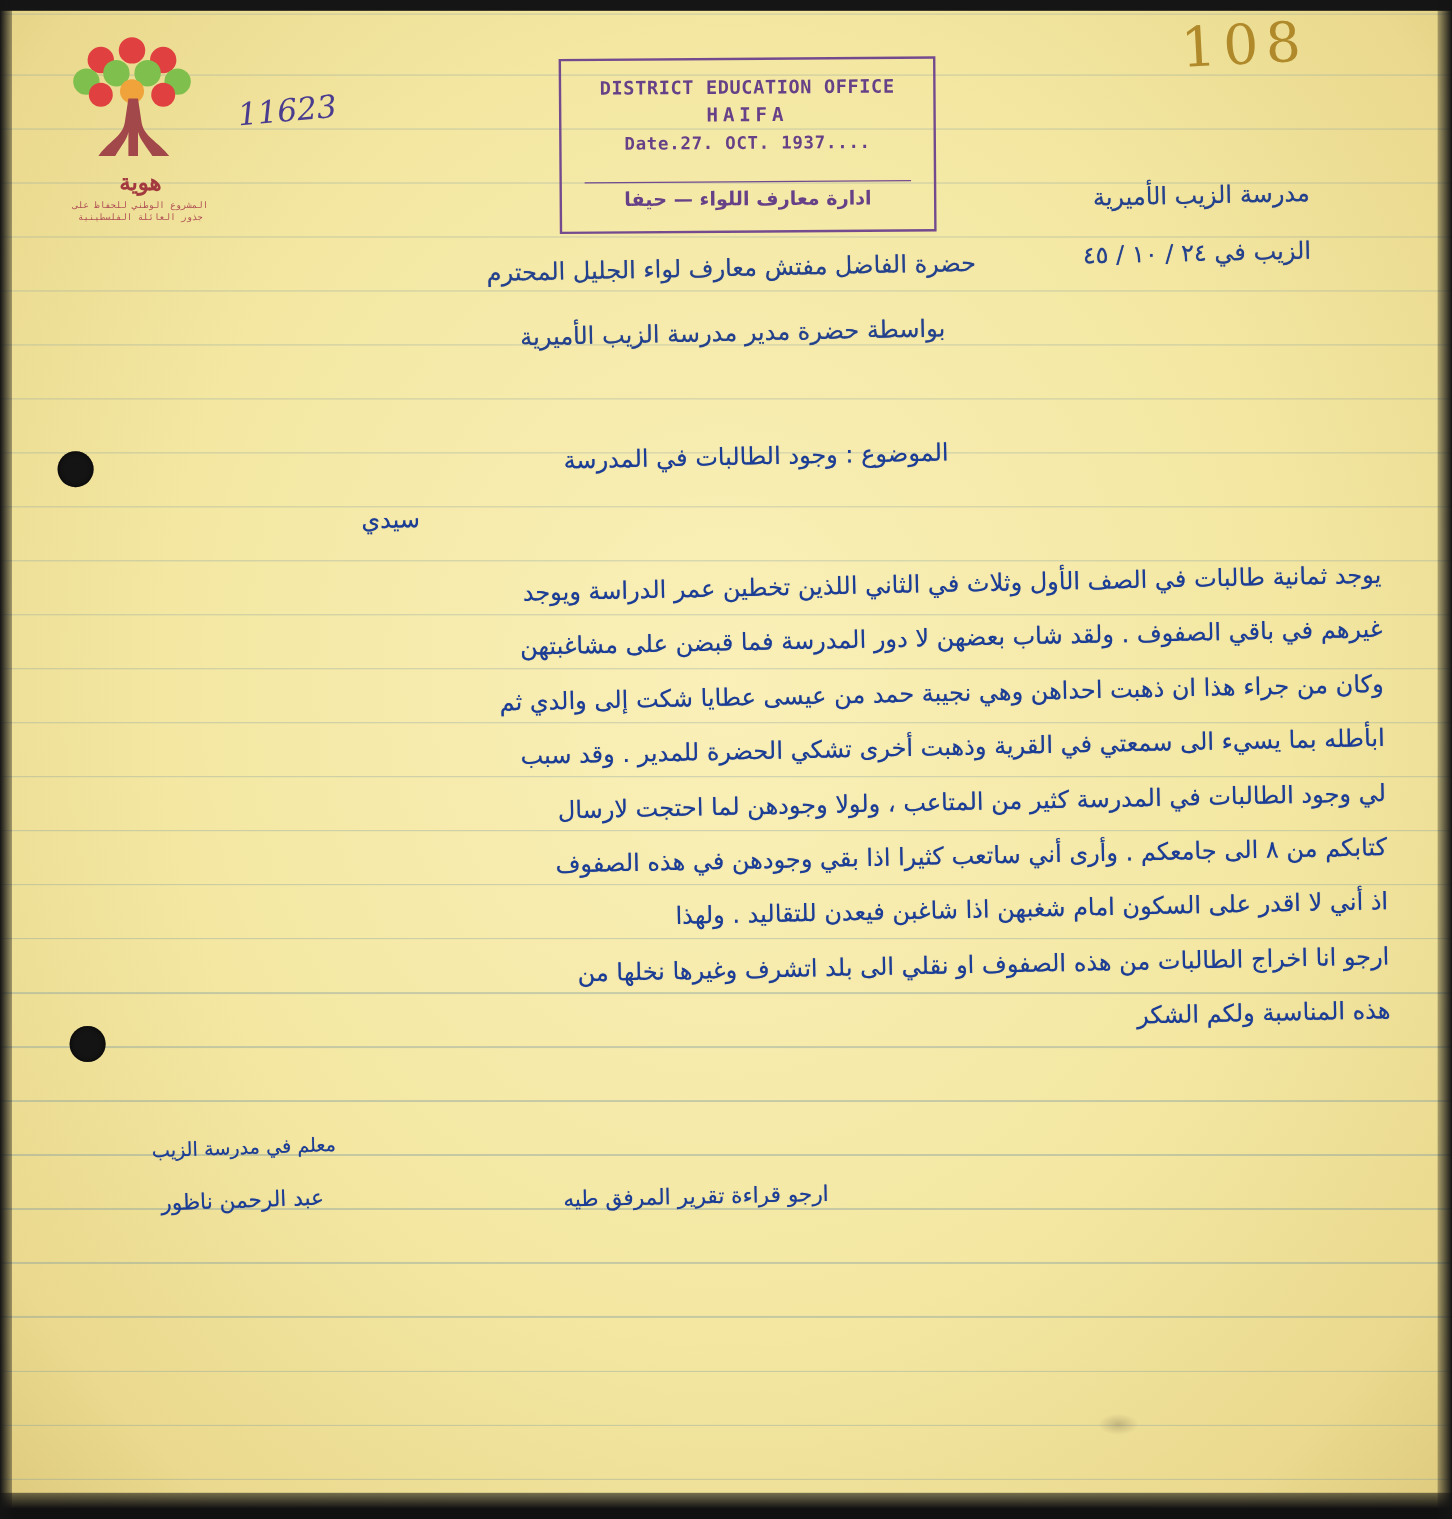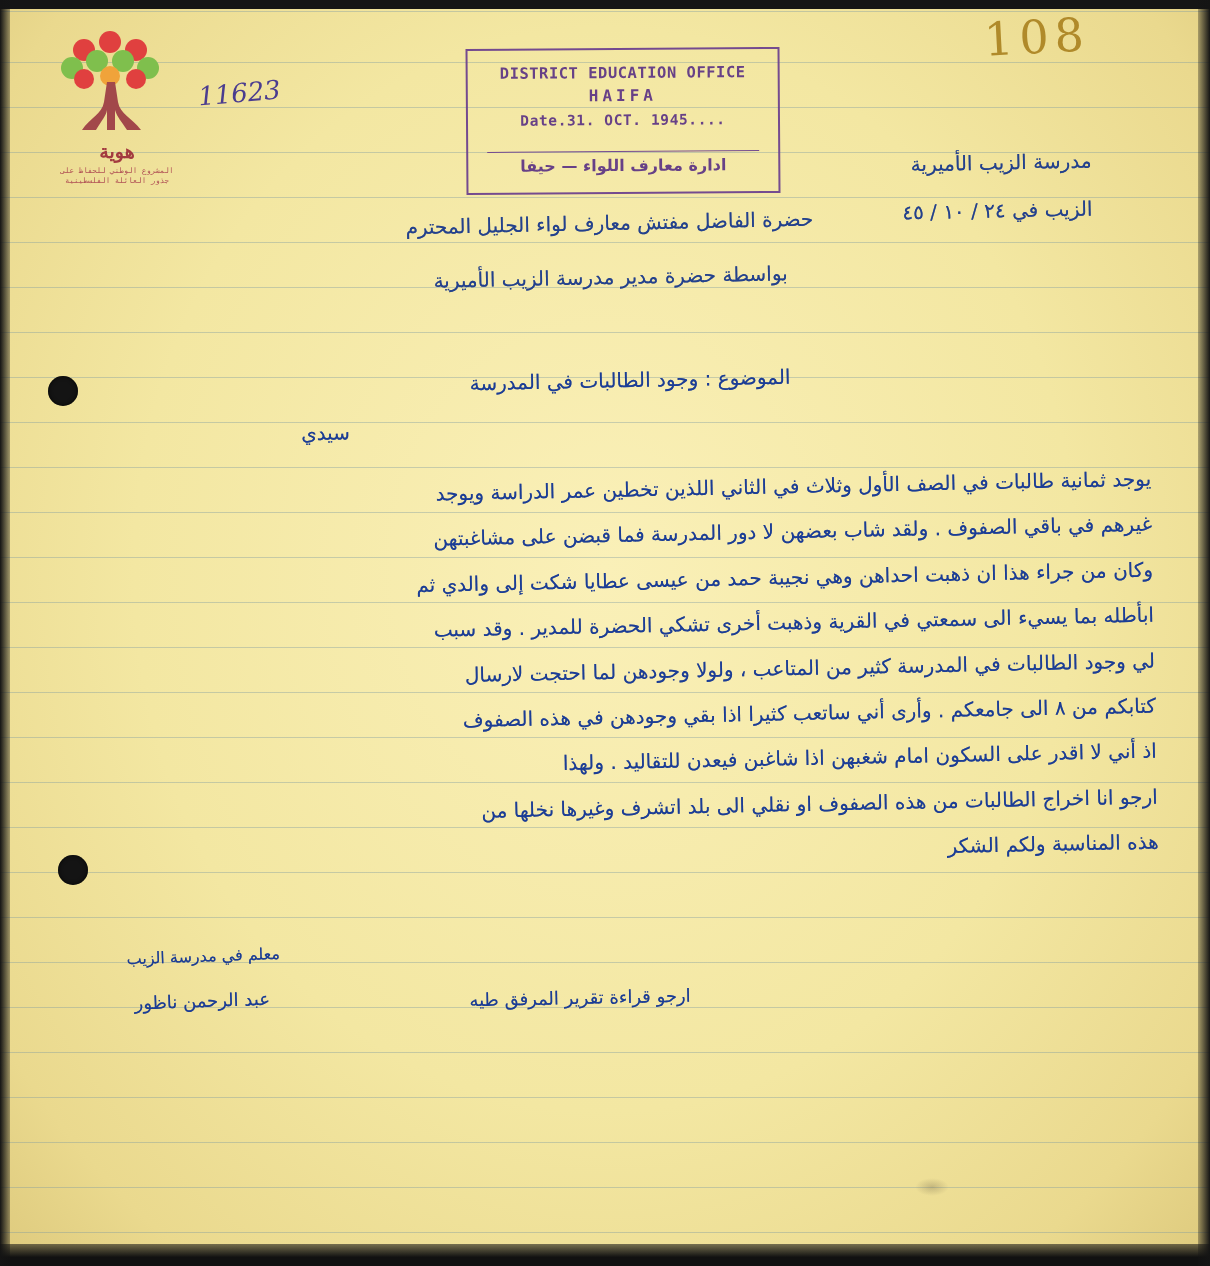--- a/index.html
+++ b/index.html
@@ -212,21 +212,21 @@
 جذور العائلة الفلسطينية</div>
   </div>
 
   <div class="folio">108</div>
 
   <div class="stamp">
     <div class="stamp-inner">
       <div class="stamp-line1">DISTRICT EDUCATION OFFICE</div>
       <div class="stamp-line2">HAIFA</div>
       <div class="stamp-daterow">
-        <span>Date</span>.<span>31. OCT. 1945</span>....
+        <span>Date</span>.<span>27. OCT. 1937</span>....
       </div>
       <div class="stamp-rule"></div>
       <div class="stamp-ar">ادارة معارف اللواء — حيفا</div>
     </div>
   </div>
   <div class="stamp-ref">11623</div>
 
   <div class="hw hw-head handwriting-note hw-tilt" style="right:118px; top:140px; width:330px; text-align:right; line-height:48px;">مدرسة الزيب الأميرية
 الزيب في ٢٤ / ١٠ / ٤٥</div>
 

